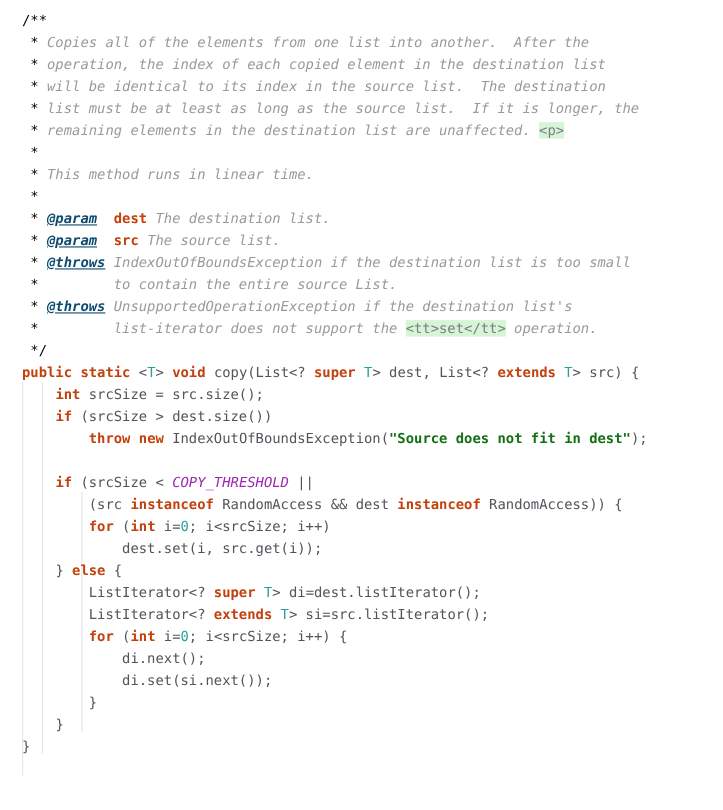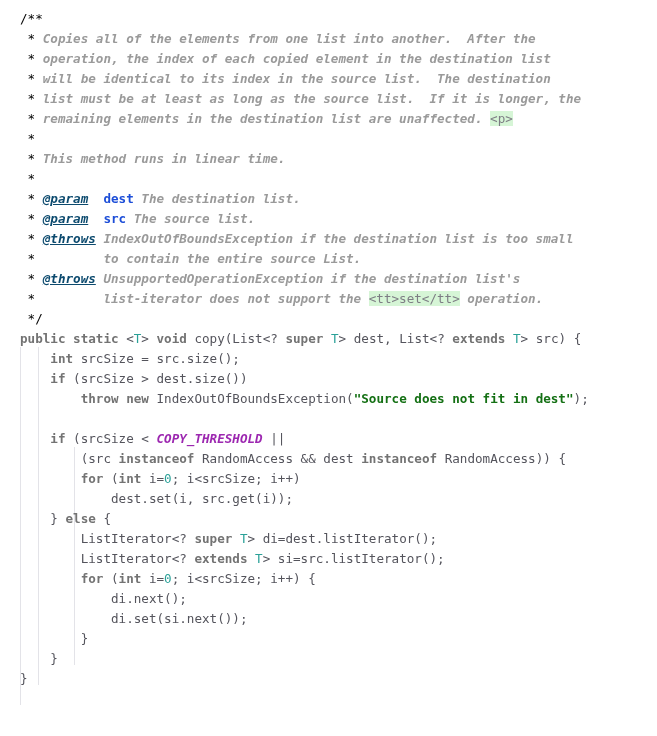--- a/index.html
+++ b/index.html
@@ -48,50 +48,49 @@
     white-space: pre;
     padding-left: 20px;
   }
 
   
 
   
   .cmt {
     color: #9a9a9a;
     font-style: italic;
-    font-weight: bold;
   }
    and bare '*' markers */
   .cmt-delim {
     color: #a8a8ae;
     font-style: italic;
   }
   
   .jdoc-tag {
     color: #0c4a6e;
     font-weight: bold;
     font-style: italic;
     text-decoration: underline;
   }
   
   .jdoc-pname {
-    color: #1d4ed8;
+    color: #c2410c;
     font-weight: bold;
     font-style: normal;
   }
   
   .jdoc-html {
     color: #7d7d84;
     font-style: normal;
     background: #d6f5d6;
   }
 
   
   .kw {
-    color: #737373;
+    color: #c2410c;
     font-weight: bold;
   }
   
   .id {
     color: #54545c;
   }
   
   .tvar {
     color: #2aa198;
   }
@@ -100,21 +99,21 @@
     color: #2aa198;
   }
   
   .str {
     color: #147014;
     font-weight: bold;
   }
   
   .const {
     color: #9c27b0;
-    font-weight: bold;
+    font-weight: normal;
     font-style: italic;
   }
 </style>
 </head>
 <body>
 
 <div id="editor">
   <div id="guides">
       <div class="guide" style="left: 20px; top: 347px; height: 358px; background: rgb(227, 227, 232);"></div>
       <div class="guide" style="left: 38px; top: 347px; height: 338px; background: rgb(227, 227, 232);"></div>

